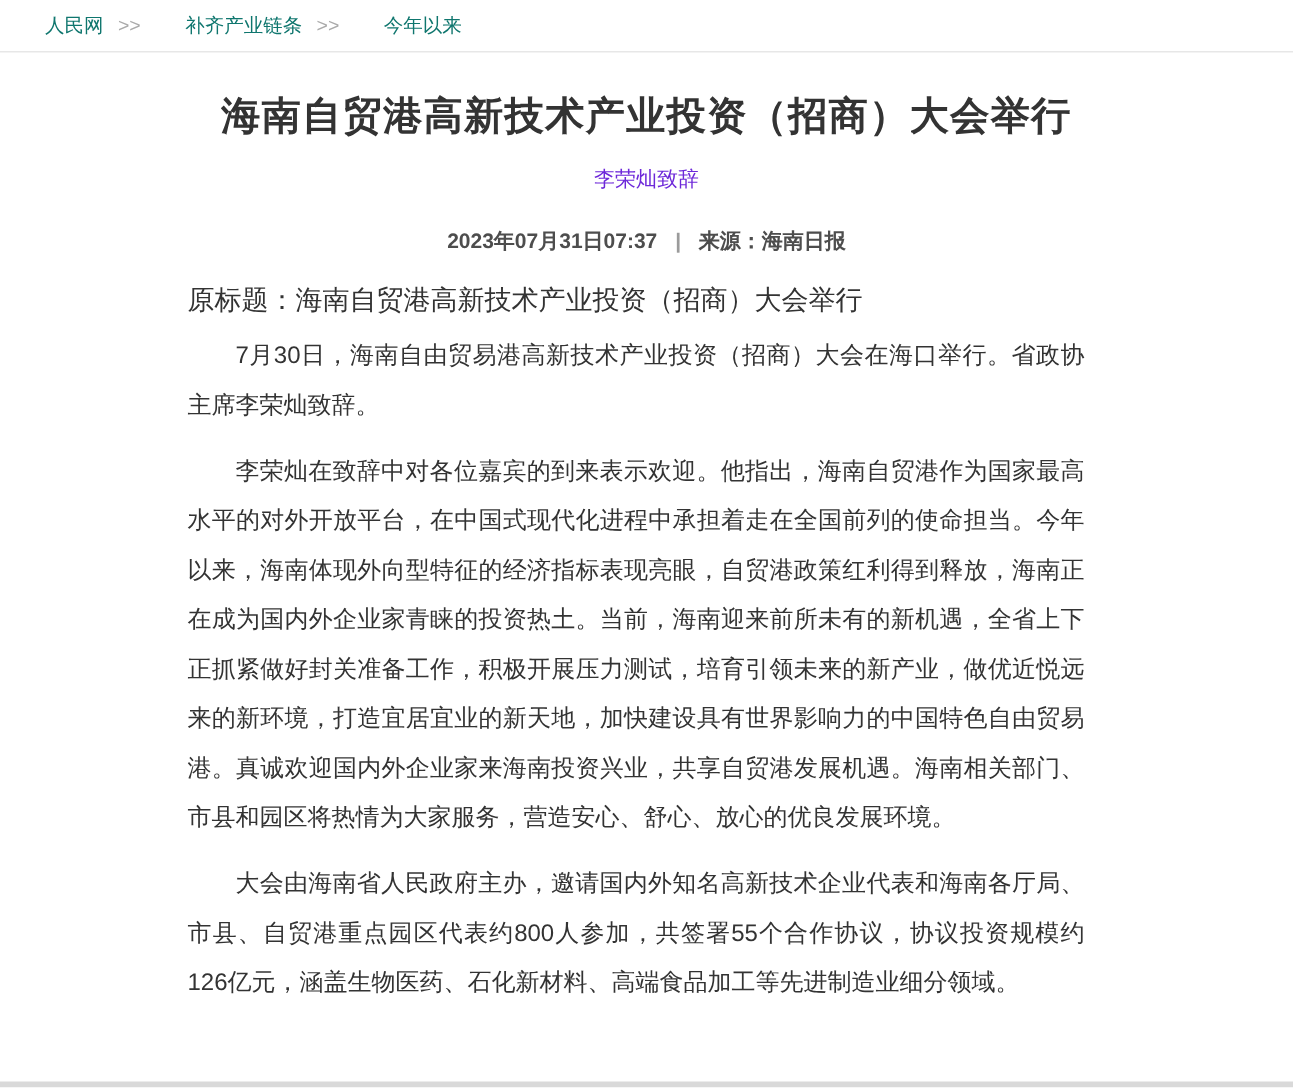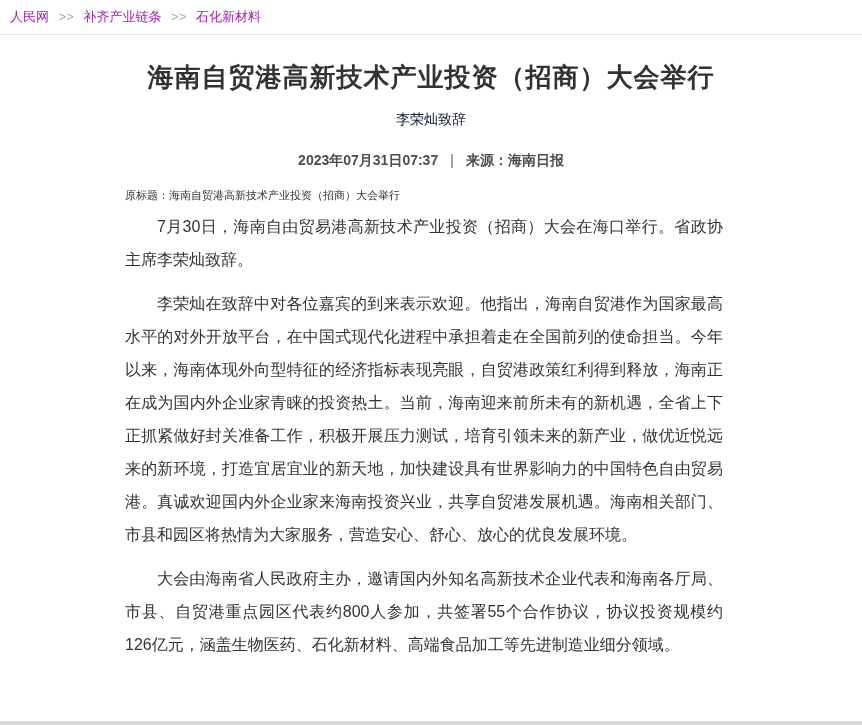--- a/index.html
+++ b/index.html
@@ -14,21 +14,21 @@
     overflow: hidden;
   }
 
   
   .breadcrumb {
     padding: 10px 12px 11px 10px;
     font-size: 13px;
     color: #999999;
     line-height: 1;
   }
-  .breadcrumb .crumb { color: #a21caf; text-decoration: none; cursor: pointer; }
+  .breadcrumb .crumb { color: #0f766e; text-decoration: none; cursor: pointer; margin-left: 20px; }
   .breadcrumb .sep { margin: 0 6px; color: #aaaaaa; }
   .top-divider {
     border: none;
     border-top: 1px solid #e7e7e7;
     margin: 0;
   }
 
   
   .article {
     width: 612px;
@@ -40,21 +40,21 @@
     font-size: 26px;
     font-weight: 700;
     color: #333333;
     letter-spacing: 1px;
     line-height: 1.2;
   }
   .article-subtitle {
     margin-top: 15px;
     text-align: center;
     font-size: 14px;
-    color: #0f172a;
+    color: #6d28d9;
   }
   .article-meta {
     margin-top: 23px;
     text-align: center;
     font-size: 14px;
     color: #4d4d4d;
     font-weight: bold;
   }
   .article-meta .pipe { margin: 0 8px; color: #9b9b9b; }
 
@@ -78,21 +78,21 @@
     cursor: pointer;
     line-height: 1.1;
   }
   .tt-icon { font-family: "Liberation Serif", "DejaVu Serif", serif; color: #2f2f2f; }
   .tt-icon .t-big { font-size: 14px; }
   .tt-icon .t-small { font-size: 9px; }
 
   
   .original-title {
     margin-top: 17px;
-    font-size: 11px;
+    font-size: 18px;
     color: #333333;
     line-height: 1.5;
   }
   .article-body p {
     margin: 11px 14px 0 0;
     font-size: 16px;
     line-height: 33px;
     text-indent: 2em;
     color: #333333;
     text-align: justify;
@@ -111,21 +111,21 @@
 </head>
 <body>
 
 <div>
 
   <nav class="breadcrumb">
     <span class="crumb">人民网</span>
     <span class="sep">&gt;&gt;</span>
     <span class="crumb">补齐产业链条</span>
     <span class="sep">&gt;&gt;</span>
-    <span class="crumb">石化新材料</span>
+    <span class="crumb">今年以来</span>
   </nav>
 
   <hr class="top-divider">
 
   <div class="article">
 
     <h1 class="article-title">海南自贸港高新技术产业投资（招商）大会举行</h1>
 
     <div class="article-subtitle">李荣灿致辞</div>
 

